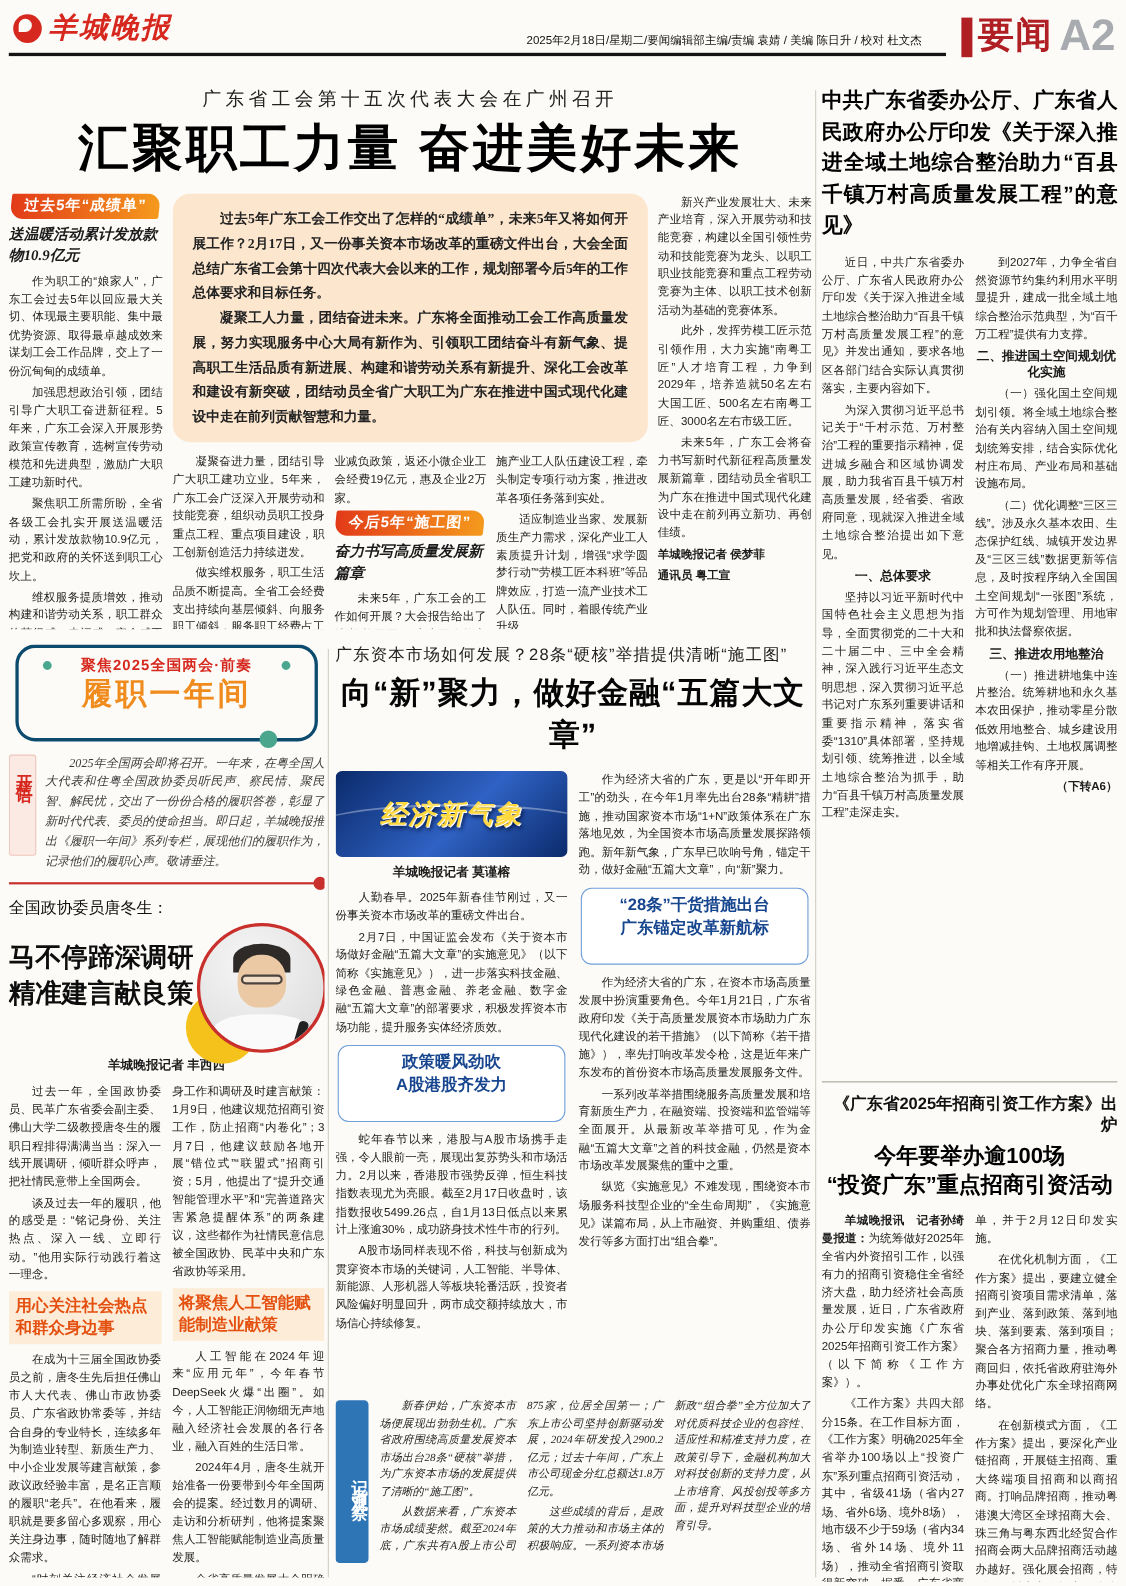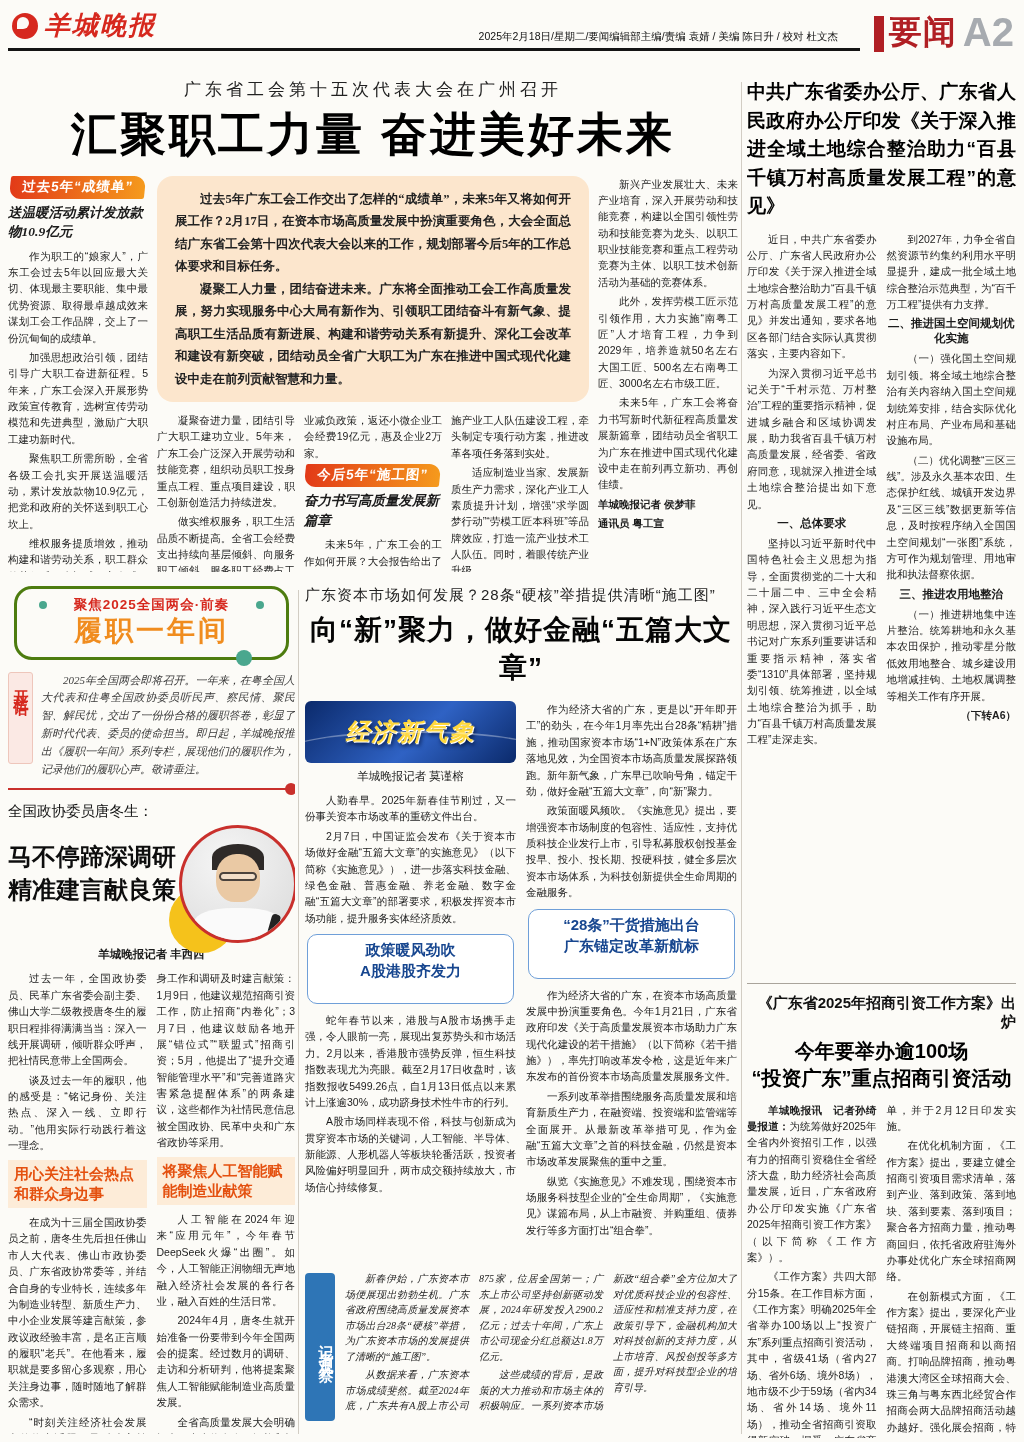--- a/index.html
+++ b/index.html
@@ -52,21 +52,21 @@
   .r-sub { font-weight:900; font-size:11.5px; text-align:center; margin:4px 0; break-inside:avoid; }
   .turn { text-align:right !important; font-weight:bold; }
   .r-divider { border-top:1px solid #a9a49b; margin:12px 0 10px; }
   .r2-kicker { text-align:right; font-weight:900; font-size:15px; margin:0 0 6px; color:#111; }
   .r2-headline { text-align:center; font-size:20px; font-weight:900; line-height:1.35; margin:0 0 10px; color:#000; }
   .r2-body { column-count:2; column-gap:10px; height:420px; overflow:hidden; }
   .lede-label { font-weight:900; }
 
   
   .focus { position:absolute; left:8px; top:586px; width:287px; height:848px; overflow:hidden; }
-  .focus-badge { border:3px solid #4d7c0f; border-radius:18px; padding:7px 10px 9px; text-align:center; position:relative; margin:0 6px; }
+  .focus-badge { border:3px solid #0c4a6e; border-radius:18px; padding:7px 10px 23px; text-align:center; position:relative; margin:0 6px; }
   .focus-badge::before { content:""; position:absolute; left:22px; top:12px; width:8px; height:8px; border-radius:50%; background:#4aa78e; }
   .focus-badge::after { content:""; position:absolute; right:34px; bottom:-9px; width:16px; height:16px; border-radius:50%; background:#4aa78e; }
   .fb-dot2 { position:absolute; right:22px; top:12px; width:8px; height:8px; border-radius:50%; background:#4aa78e; }
   .fb-kicker { color:#d6281e; font-weight:900; font-size:13.5px; letter-spacing:1px; }
   .fb-title { color:#f08c1e; font-size:28px; font-weight:900; letter-spacing:3px; line-height:1.2; }
   .intro { display:flex; gap:8px; margin-top:12px; border-bottom:2px solid #c9302c; padding-bottom:10px; position:relative; }
   .intro::after { content:""; position:absolute; right:-2px; bottom:-7px; width:12px; height:12px; background:#c9302c; border-radius:50%; }
   .intro-label { writing-mode:vertical-rl; color:#d6281e; font-weight:900; font-size:15px; letter-spacing:5px; background:#fbe9e4; border:1px solid #eec6bb; border-radius:3px; padding:6px 2px; height:92px; }
   .intro-text { font-family:"Liberation Serif", serif; font-style:italic; font-size:11px; line-height:1.62; text-align:justify; color:#3a3a3a; text-indent:2em; }
   .pre-head { font-size:14.5px; color:#111; margin:12px 0 4px; }
@@ -83,24 +83,24 @@
   .focus-byline { text-align:center; font-weight:bold; font-size:11.5px; margin:2px 0 8px; }
   .focus-body { column-count:2; column-gap:10px; height:508px; overflow:hidden; }
   .f-sub { color:#e4500f; font-weight:900; font-size:15px; line-height:1.35; background:#fdecd8; padding:4px 6px; margin:6px 0; break-inside:avoid; }
 
   
   .finance { position:absolute; left:305px; top:586px; width:432px; height:848px; overflow:hidden; }
   .fin-kicker { text-align:left; font-size:15px; letter-spacing:1px; color:#222; margin:0 0 6px; }
   .fin-headline { text-align:center; font-size:28px; font-weight:900; color:#050505; margin:0 0 14px; letter-spacing:1px; }
   .fin-cols { display:grid; grid-template-columns:1fr 1fr; gap:10px; height:556px; overflow:hidden; }
   .fin-col { overflow:hidden; }
-  .eco-box { height:62px; border-radius:6px; background:linear-gradient(135deg,#0b2a6b,#2f62c4 55%,#0b2a6b); display:flex; align-items:center; justify-content:center; position:relative; overflow:hidden; margin-bottom:6px; }
+  .eco-box { height:78px; border-radius:6px; background:linear-gradient(135deg,#0b2a6b,#2f62c4 55%,#0b2a6b); display:flex; align-items:center; justify-content:center; position:relative; overflow:hidden; margin-bottom:6px; }
   .eco-box::after { content:""; position:absolute; left:-20px; top:30px; width:260px; height:40px; border-top:2px solid rgba(255,255,255,.35); border-radius:50%; }
   .eco-text { font-size:24px; font-weight:900; font-style:italic; color:#ffd83d; letter-spacing:2px; text-shadow:1px 1px 0 #ffffff, 2px 3px 4px #001038; }
-  .fin-byline { text-align:center; font-weight:normal; font-size:11.5px; margin:4px 0 8px; }
+  .fin-byline { text-align:center; font-weight:bold; font-size:11.5px; margin:4px 0 8px; }
   .fin-sub { border:1.5px solid #6f9fd8; border-radius:10px; color:#17468f; font-weight:900; font-size:15px; text-align:center; padding:4px 4px 22px; margin:8px 2px; line-height:1.4; break-inside:avoid; background:#fff; }
   .observer { display:flex; gap:10px; margin-top:14px; height:156px; }
   .obs-label { width:30px; min-width:30px; background:#2e75b6; color:#fff; writing-mode:vertical-rl; text-align:center; font-size:15px; font-weight:900; letter-spacing:7px; border-radius:4px; padding:12px 0; height:148px; margin-top:2px; }
   .obs-text { flex:1; column-count:3; column-gap:10px; overflow:hidden; }
   .obs-text p { font-family:"Liberation Serif", serif; font-style:italic; font-size:10px; line-height:1.55; margin:0 0 3px; text-align:justify; text-indent:2em; color:#222; }
 </style>
 </head>
 <body>
 
 <div class="page">
@@ -126,21 +126,21 @@
       <div class="ts-col">
         <span class="badge">过去5年“成绩单”</span>
         <div class="ts-sub">送温暖活动累计发放款物10.9亿元</div>
         <p>作为职工的“娘家人”，广东工会过去5年以回应最大关切、体现最主要职能、集中最优势资源、取得最卓越成效来谋划工会工作品牌，交上了一份沉甸甸的成绩单。</p>
         <p>加强思想政治引领，团结引导广大职工奋进新征程。5年来，广东工会深入开展形势政策宣传教育，选树宣传劳动模范和先进典型，激励广大职工建功新时代。</p>
         <p>聚焦职工所需所盼，全省各级工会扎实开展送温暖活动，累计发放款物10.9亿元，把党和政府的关怀送到职工心坎上。</p>
         <p>维权服务提质增效，推动构建和谐劳动关系，职工群众的获得感、幸福感、安全感不断增强。</p>
       </div>
       <div class="ts-mid">
         <div class="lead-box">
-          <p>过去5年广东工会工作交出了怎样的“成绩单”，未来5年又将如何开展工作？2月17日，在资本市场高质量发展中扮演重要角色，大会全面总结广东省工会第十四次代表大会以来的工作，规划部署今后5年的工作总体要求和目标任务。</p>
+          <p>过去5年广东工会工作交出了怎样的“成绩单”，未来5年又将如何开展工作？2月17日，又一份事关资本市场改革的重磅文件出台，大会全面总结广东省工会第十四次代表大会以来的工作，规划部署今后5年的工作总体要求和目标任务。</p>
           <p>凝聚工人力量，团结奋进未来。广东将全面推动工会工作高质量发展，努力实现服务中心大局有新作为、引领职工团结奋斗有新气象、提高职工生活品质有新进展、构建和谐劳动关系有新提升、深化工会改革和建设有新突破，团结动员全省广大职工为广东在推进中国式现代化建设中走在前列贡献智慧和力量。</p>
         </div>
         <div class="ts-mid-flow">
           <p>凝聚奋进力量，团结引导广大职工建功立业。5年来，广东工会广泛深入开展劳动和技能竞赛，组织动员职工投身重点工程、重点项目建设，职工创新创造活力持续迸发。</p>
           <p>做实维权服务，职工生活品质不断提高。全省工会经费支出持续向基层倾斜、向服务职工倾斜，服务职工经费占工会经费支出的53.7%；落实企业减负政策，返还小微企业工会经费19亿元，惠及企业2万家。</p>
           <span class="badge">今后5年“施工图”</span>
           <div class="ts-sub">奋力书写高质量发展新篇章</div>
           <p>未来5年，广东工会的工作如何开展？大会报告给出了清晰“施工图”。广东工会将实施产业工人队伍建设工程，牵头制定专项行动方案，推进改革各项任务落到实处。</p>
           <p>适应制造业当家、发展新质生产力需求，深化产业工人素质提升计划，增强“求学圆梦行动”“劳模工匠本科班”等品牌效应，打造一流产业技术工人队伍。同时，着眼传统产业升级、</p>
         </div>
@@ -244,21 +244,20 @@
         <p>2月7日，中国证监会发布《关于资本市场做好金融“五篇大文章”的实施意见》（以下简称《实施意见》），进一步落实科技金融、绿色金融、普惠金融、养老金融、数字金融“五篇大文章”的部署要求，积极发挥资本市场功能，提升服务实体经济质效。</p>
         <div class="fin-sub">
           <div>政策暖风劲吹</div>
           <div>A股港股齐发力</div>
         </div>
         <p>蛇年春节以来，港股与A股市场携手走强，令人眼前一亮，展现出复苏势头和市场活力。2月以来，香港股市强势反弹，恒生科技指数表现尤为亮眼。截至2月17日收盘时，该指数报收5499.26点，自1月13日低点以来累计上涨逾30%，成功跻身技术性牛市的行列。</p>
         <p>A股市场同样表现不俗，科技与创新成为贯穿资本市场的关键词，人工智能、半导体、新能源、人形机器人等板块轮番活跃，投资者风险偏好明显回升，两市成交额持续放大，市场信心持续修复。</p>
       </div>
       <div class="fin-col">
         <p>作为经济大省的广东，更是以“开年即开工”的劲头，在今年1月率先出台28条“精耕”措施，推动国家资本市场“1+N”政策体系在广东落地见效，为全国资本市场高质量发展探路领跑。新年新气象，广东早已吹响号角，锚定干劲，做好金融“五篇大文章”，向“新”聚力。</p>
-        <p>政策面暖风频吹。《实施意见》提出，要增强资本市场制度的包容性、适应性，支持优质科技企业发行上市，引导私募股权创投基金投早、投小、投长期、投硬科技，健全多层次资本市场体系，为科技创新提供全生命周期的金融服务。</p>
         <div class="fin-sub">
           <div>“28条”干货措施出台</div>
           <div>广东锚定改革新航标</div>
         </div>
         <p>作为经济大省的广东，在资本市场高质量发展中扮演重要角色。今年1月21日，广东省政府印发《关于高质量发展资本市场助力广东现代化建设的若干措施》（以下简称《若干措施》），率先打响改革发令枪，这是近年来广东发布的首份资本市场高质量发展服务文件。</p>
         <p>一系列改革举措围绕服务高质量发展和培育新质生产力，在融资端、投资端和监管端等全面展开。从最新改革举措可见，作为金融“五篇大文章”之首的科技金融，仍然是资本市场改革发展聚焦的重中之重。</p>
         <p>纵览《实施意见》不难发现，围绕资本市场服务科技型企业的“全生命周期”，《实施意见》谋篇布局，从上市融资、并购重组、债券发行等多方面打出“组合拳”。</p>
       </div>
     </div>
     <div class="observer">

